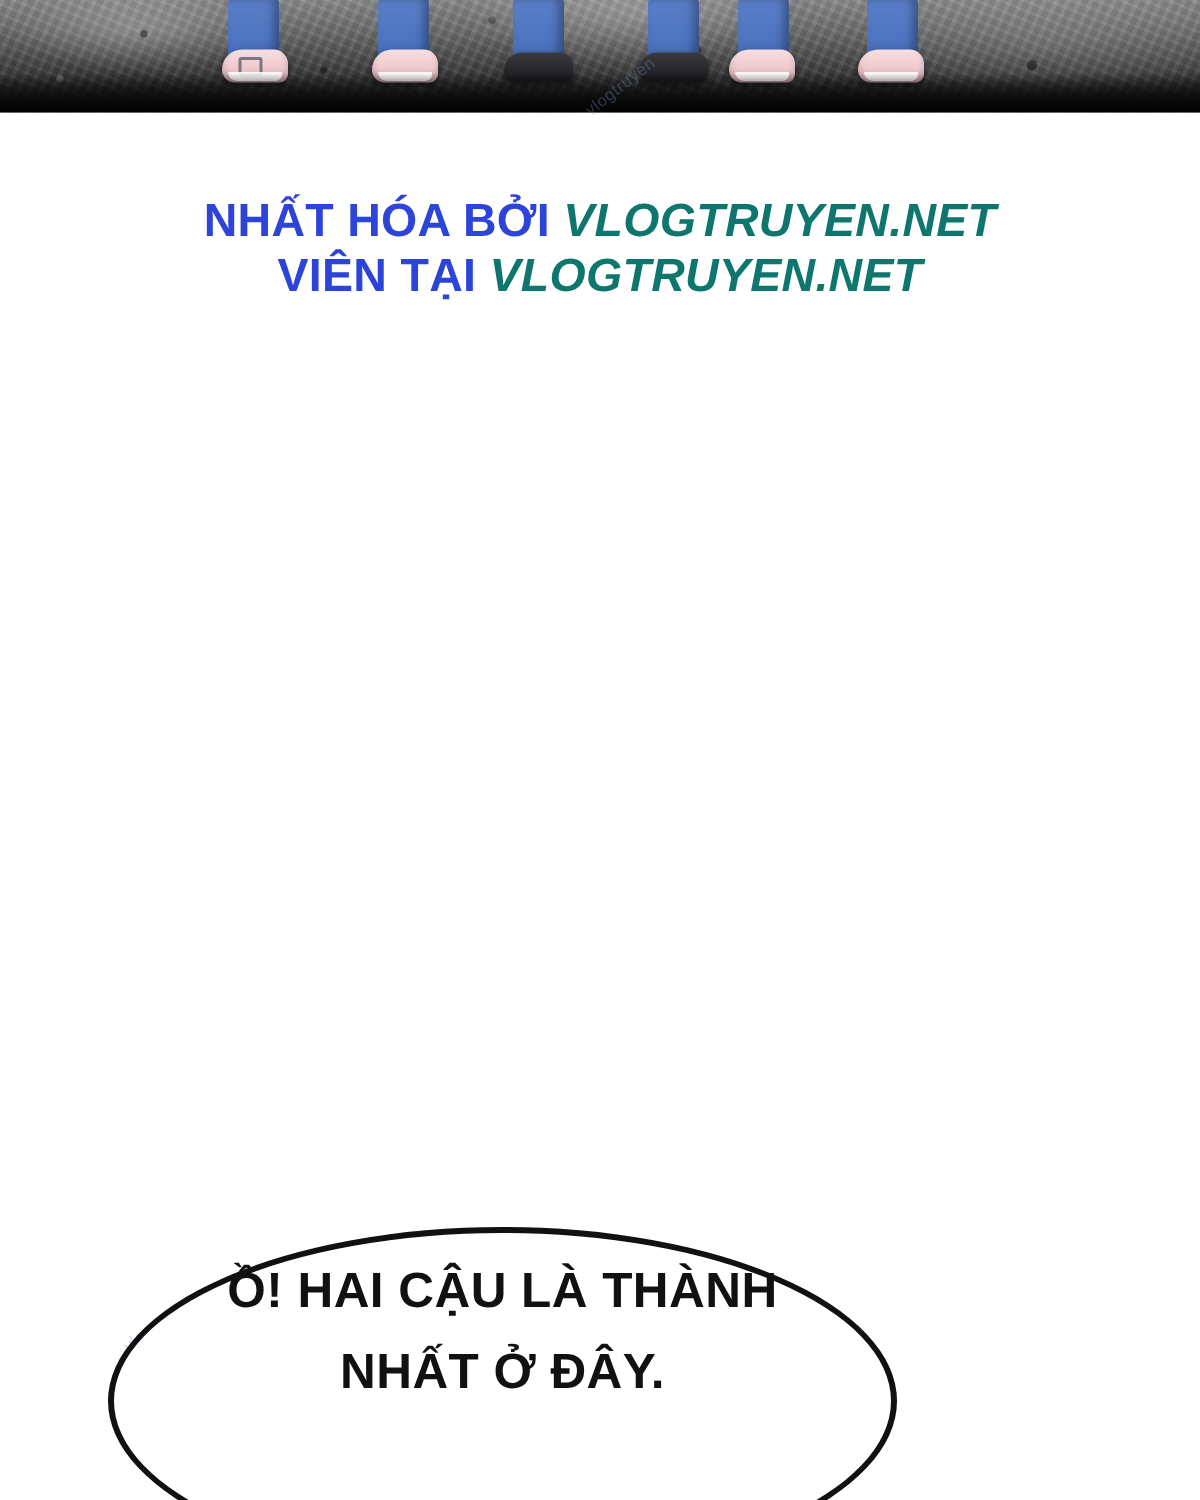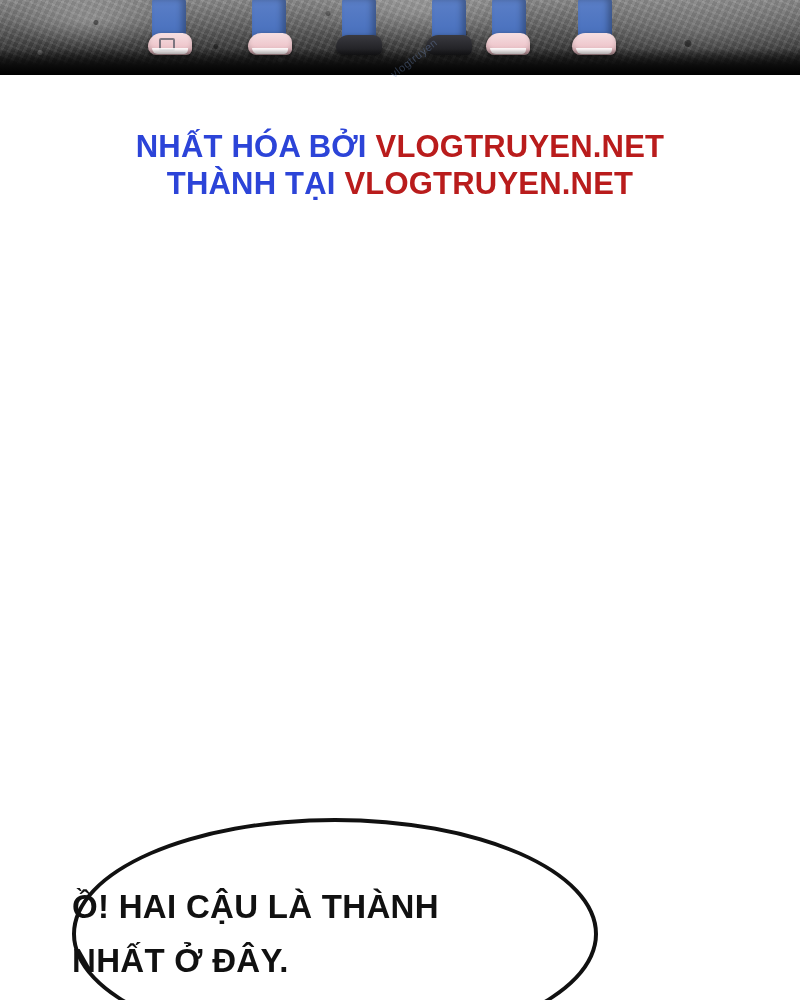--- a/index.html
+++ b/index.html
@@ -134,21 +134,22 @@
     line-height: 37px;
     letter-spacing: 0.2px;
     color: #2c44d8;
     text-shadow:
       -1px -1px 0 #ffffff,
        1px -1px 0 #ffffff,
       -1px  1px 0 #ffffff,
        1px  1px 0 #ffffff;
   }
   .credit .site {
-    color: #b91c1c;
+    color: #0f766e;
+    font-style: italic;
   }
   .credit .line {
     display: block;
     white-space: nowrap;
   }
 
   
   .bubble {
     position: absolute;
     left: 72px;
@@ -156,22 +157,23 @@
     width: 526px;
     height: 232px;
     border: 4px solid #111111;
     border-radius: 50% / 50%;
     background: #ffffff;
     box-sizing: border-box;
   }
   .bubble-text {
     position: absolute;
     left: 72px;
-    top: 880px;
+    top: 833px;
     width: 526px;
+    text-align: center;
     font-family: "Liberation Sans", sans-serif;
     font-weight: bold;
     font-size: 33px;
     line-height: 54px;
     color: #111111;
     letter-spacing: 0.3px;
   }
   .bubble-text .line {
     display: block;
   }
@@ -205,21 +207,21 @@
     <div class="shoe" style="left:572px;"></div>
 
     <div class="bottom-fade"></div>
   </div>
 
   <div class="wm" style="left:386px; top:52px;">vlogtruyen</div>
   <div class="wm" style="left:78px; top:876px;">vlogtruyen</div>
 
   <div class="credit">
     <span class="line"><span>NHẤT HÓA BỞI </span><span class="site">VLOGTRUYEN.NET</span></span>
-    <span class="line"><span>THÀNH TẠI </span><span class="site">VLOGTRUYEN.NET</span></span>
+    <span class="line"><span>VIÊN TẠI </span><span class="site">VLOGTRUYEN.NET</span></span>
   </div>
 
   <div class="bubble"></div>
   <div class="bubble-text">
     <span class="line">Ồ! HAI CẬU LÀ THÀNH</span>
     <span class="line">NHẤT Ở ĐÂY.</span>
   </div>
 
 </div>
 

